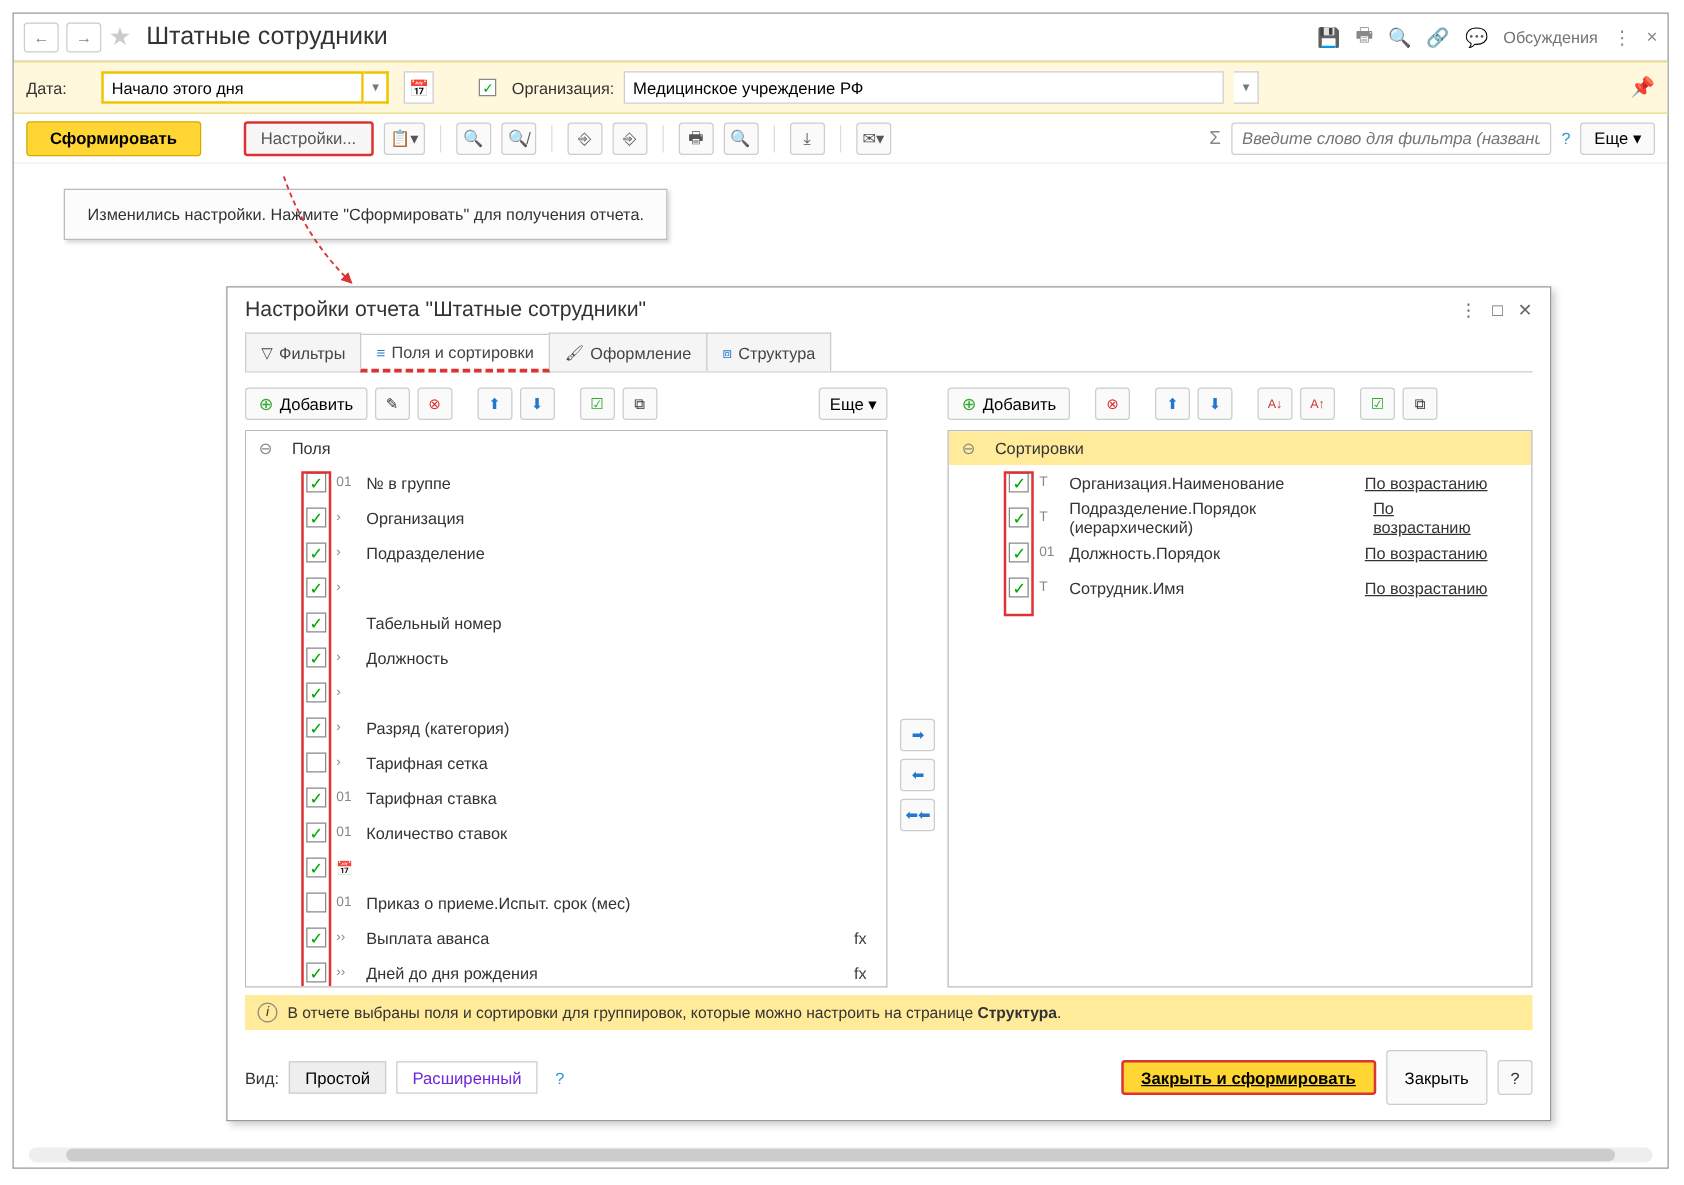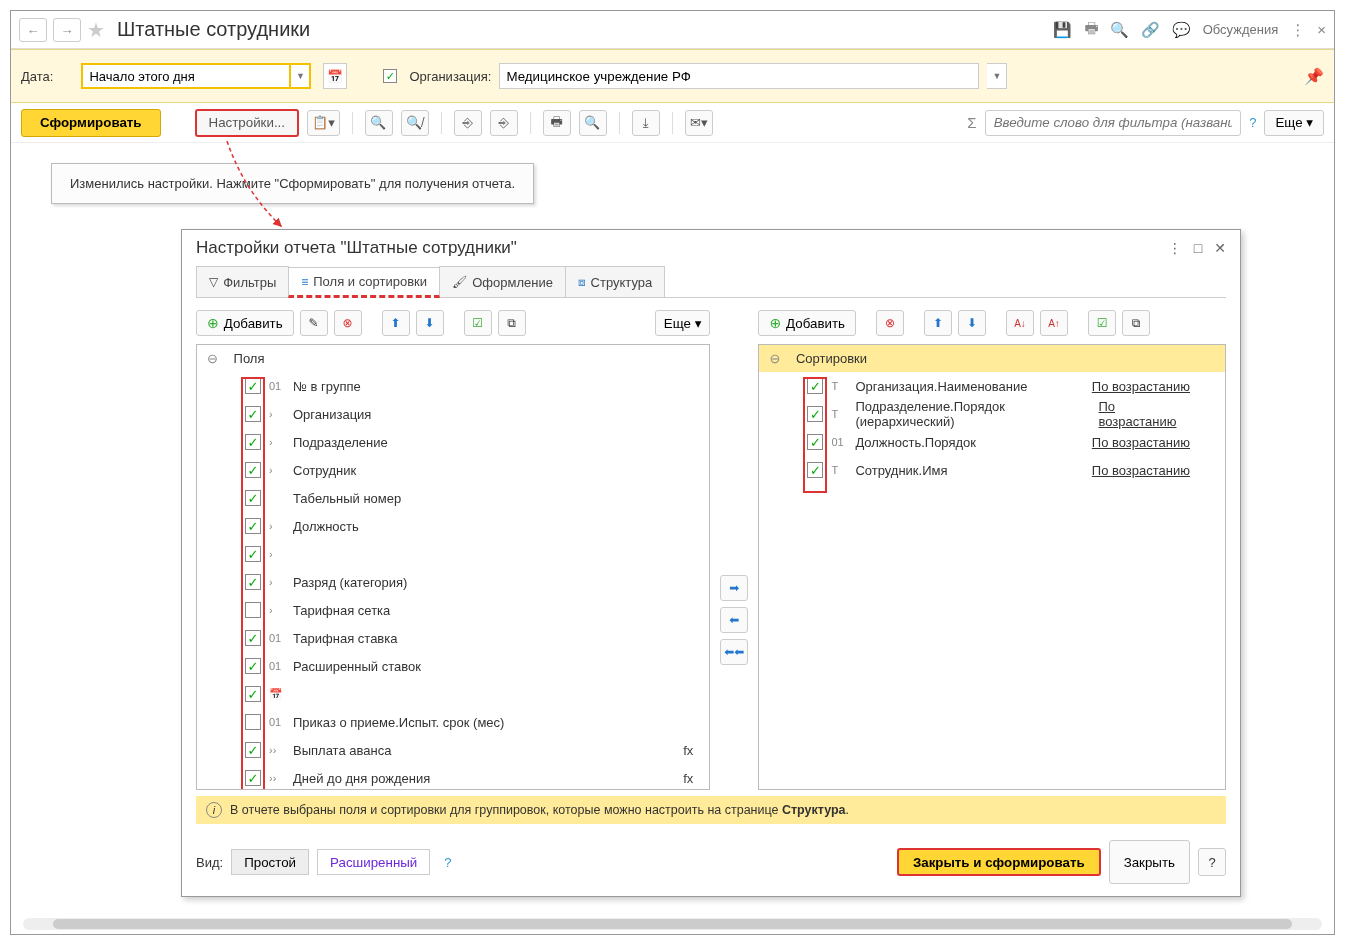--- a/index.html
+++ b/index.html
@@ -10,21 +10,21 @@
     background: #fff;
     color: #333;
   }
   .outer-border { border: 1px solid #999; margin: 10px; width:1325px; height:925px; position:relative; overflow:hidden;}
   .top-row { display:flex; align-items:center; height: 38px; padding: 0 8px; border-bottom: 1px solid #ddd; gap:6px;}
   .nav-btn { width:28px; height:24px; border:1px solid #ccc; border-radius:3px; background:#fff; display:flex; align-items:center; justify-content:center; cursor:pointer; color:#888;}
   .star-icon { font-size:20px; color:#ccc; }
   .page-title { font-size:20px; color:#333; margin-left:6px;}
   .top-right { margin-left:auto; display:flex; gap:12px; align-items:center; color:#888;}
   .top-icon { font-size:15px; cursor:pointer;}
-  .yellow-bar { background:#fff8dc; border-top:1px solid #e8d77d; border-bottom:1px solid #e8d77d; height:54px; display:flex; align-items:center; padding:0 10px; gap:8px;}
+  .yellow-bar { background:#fff8dc; border-top:1px solid #e8d77d; border-bottom:1px solid #e8d77d; height:42px; display:flex; align-items:center; padding:0 10px; gap:8px;}
   .label1 { color:#333;}
   .date-input-wrap { display:flex;margin-left:20px;}
   .date-input { width:210px; height:26px; border:2px solid #f2c200; background:#fff; padding:2px 6px; font-size:13px;}
   .date-dd-btn { width:20px; height:26px; border:2px solid #f2c200; border-left:none; background:#fff; display:flex;align-items:center;justify-content:center;font-size:9px;color:#777;}
   .date-cal-btn { width:24px; height:26px; border:1px solid #ccc; background:#fff; margin-left:4px; display:flex;align-items:center;justify-content:center;}
   .chk { width:14px; height:14px; border:1px solid #888; display:inline-flex; align-items:center; justify-content:center; font-size:11px; color:#0a0; background:#fff; margin-right:4px;}
   .org-input { width:480px; height:26px; border:1px solid #ccc; background:#fff; padding:2px 6px;}
   .org-dd-btn { width:20px; height:26px; border:1px solid #ccc; border-left:none; background:#fff;}
   .pin { margin-left:auto; font-size:16px; color:#888;}
   
@@ -76,21 +76,21 @@
   .sort-row { padding:4px 10px 4px 48px; display:flex; align-items:center; gap:8px; height:28px;}
   .sort-dir { text-decoration:underline; cursor:pointer; margin-left:auto; margin-right:25px;}
   
   .info-bar { margin:6px 14px; background:#ffeb99; padding:6px 10px; display:flex; align-items:center; gap:8px; font-size:12.5px;}
   .info-icon { width:16px; height:16px; border:1px solid #888; border-radius:50%; display:flex;align-items:center;justify-content:center; font-size:11px; font-style:italic;}
   
   .dialog-bottom { display:flex; align-items:center; padding:10px 14px 12px 14px; gap:8px;}
   .view-btn { height:26px; padding:0 12px; border:1px solid #ccc; background:#fff; cursor:pointer;}
   .view-btn.active { background:#eee;}
   .view-btn.green { color:#6d28d9;}
-  .dlg-close-gen { height:28px; padding:0 14px; background:#ffd633; border:2px solid #d33; border-radius:3px; font-weight:bold; cursor:pointer; margin-left:auto;}
+  .dlg-close-gen { height:28px; padding:0 14px; background:#ffd633; border:2px solid #d33; border-radius:3px; font-weight:bold; cursor:pointer; margin-left:auto;text-decoration:underline;}
   .dlg-close { height:44px; padding:0 14px; border:1px solid #ccc; border-radius:3px; background:#fafafa; cursor:pointer;}
   .q-btn { width:28px; height:28px; border:1px solid #ccc; border-radius:3px; background:#fafafa; display:flex;align-items:center;justify-content:center;}
   
   .bottom-scroll { position:absolute; bottom:4px; left:12px; right:12px; height:12px; background:#eee; border-radius:6px;}
   .bottom-scroll-thumb { position:absolute; left:30px; right:30px; top:1px; height:10px; background:#ccc; border-radius:5px;}
 </style>
 </head>
 <body>
 
 <div class="outer-border">
@@ -229,21 +229,20 @@
               <span class="item-label">Организация</span>
             </div>
             <div class="tree-item">
               <span class="chkbox">✓</span>
               <span class="type-ic">›</span>
               <span class="item-label">Подразделение</span>
             </div>
             <div class="tree-item">
               <span class="chkbox">✓</span>
               <span class="type-ic">›</span>
-              <span class="item-label">Сотрудник</span>
             </div>
             <div class="tree-item">
               <span class="chkbox">✓</span>
               <span class="type-ic"></span>
               <span class="item-label">Табельный номер</span>
             </div>
             <div class="tree-item">
               <span class="chkbox">✓</span>
               <span class="type-ic">›</span>
               <span class="item-label">Должность</span>
@@ -263,21 +262,21 @@
               <span class="item-label">Тарифная сетка</span>
             </div>
             <div class="tree-item">
               <span class="chkbox">✓</span>
               <span class="type-ic">01</span>
               <span class="item-label">Тарифная ставка</span>
             </div>
             <div class="tree-item">
               <span class="chkbox">✓</span>
               <span class="type-ic">01</span>
-              <span class="item-label">Расширенный ставок</span>
+              <span class="item-label">Количество ставок</span>
             </div>
             <div class="tree-item">
               <span class="chkbox">✓</span>
               <span class="type-ic">📅</span>
             </div>
             <div class="tree-item">
               <span class="chkbox"></span>
               <span class="type-ic">01</span>
               <span class="item-label">Приказ о приеме.Испыт. срок (мес)</span>
             </div>

